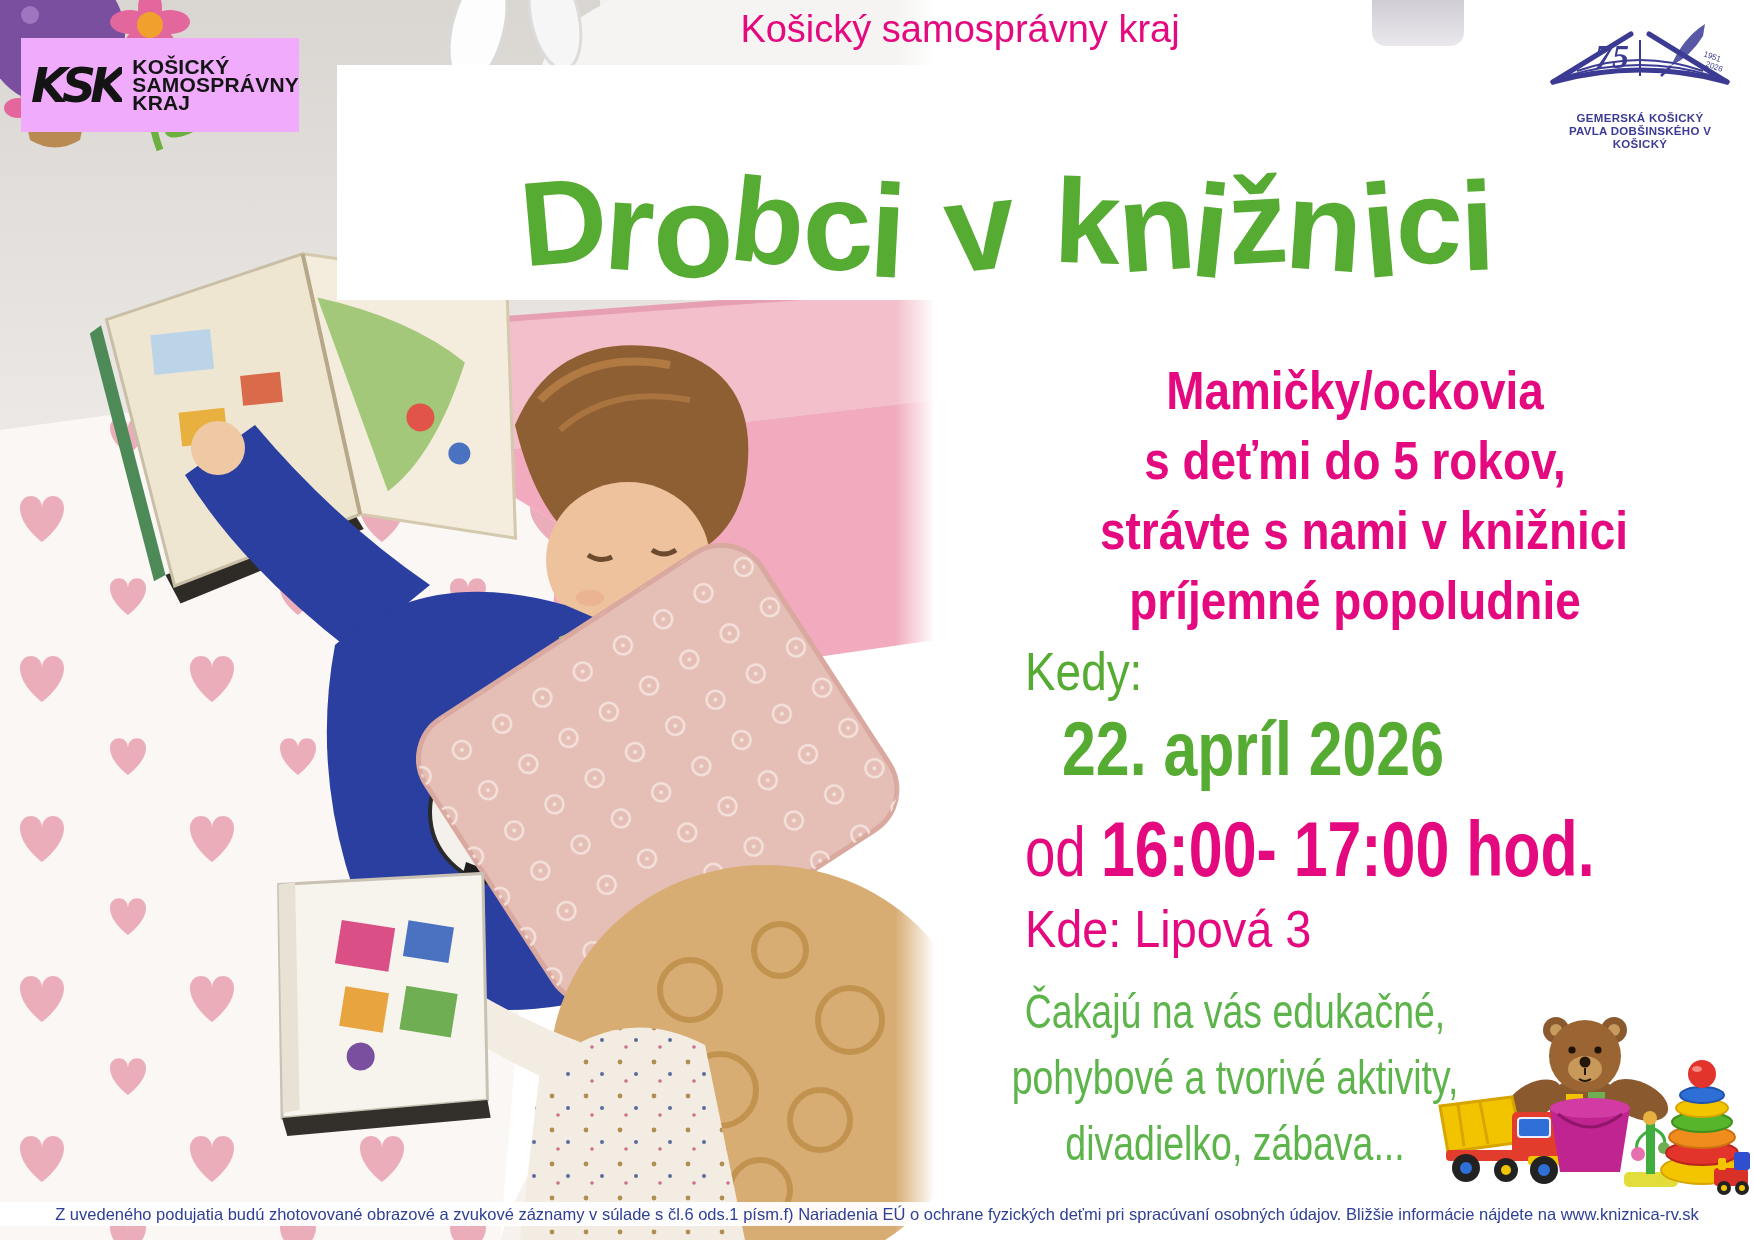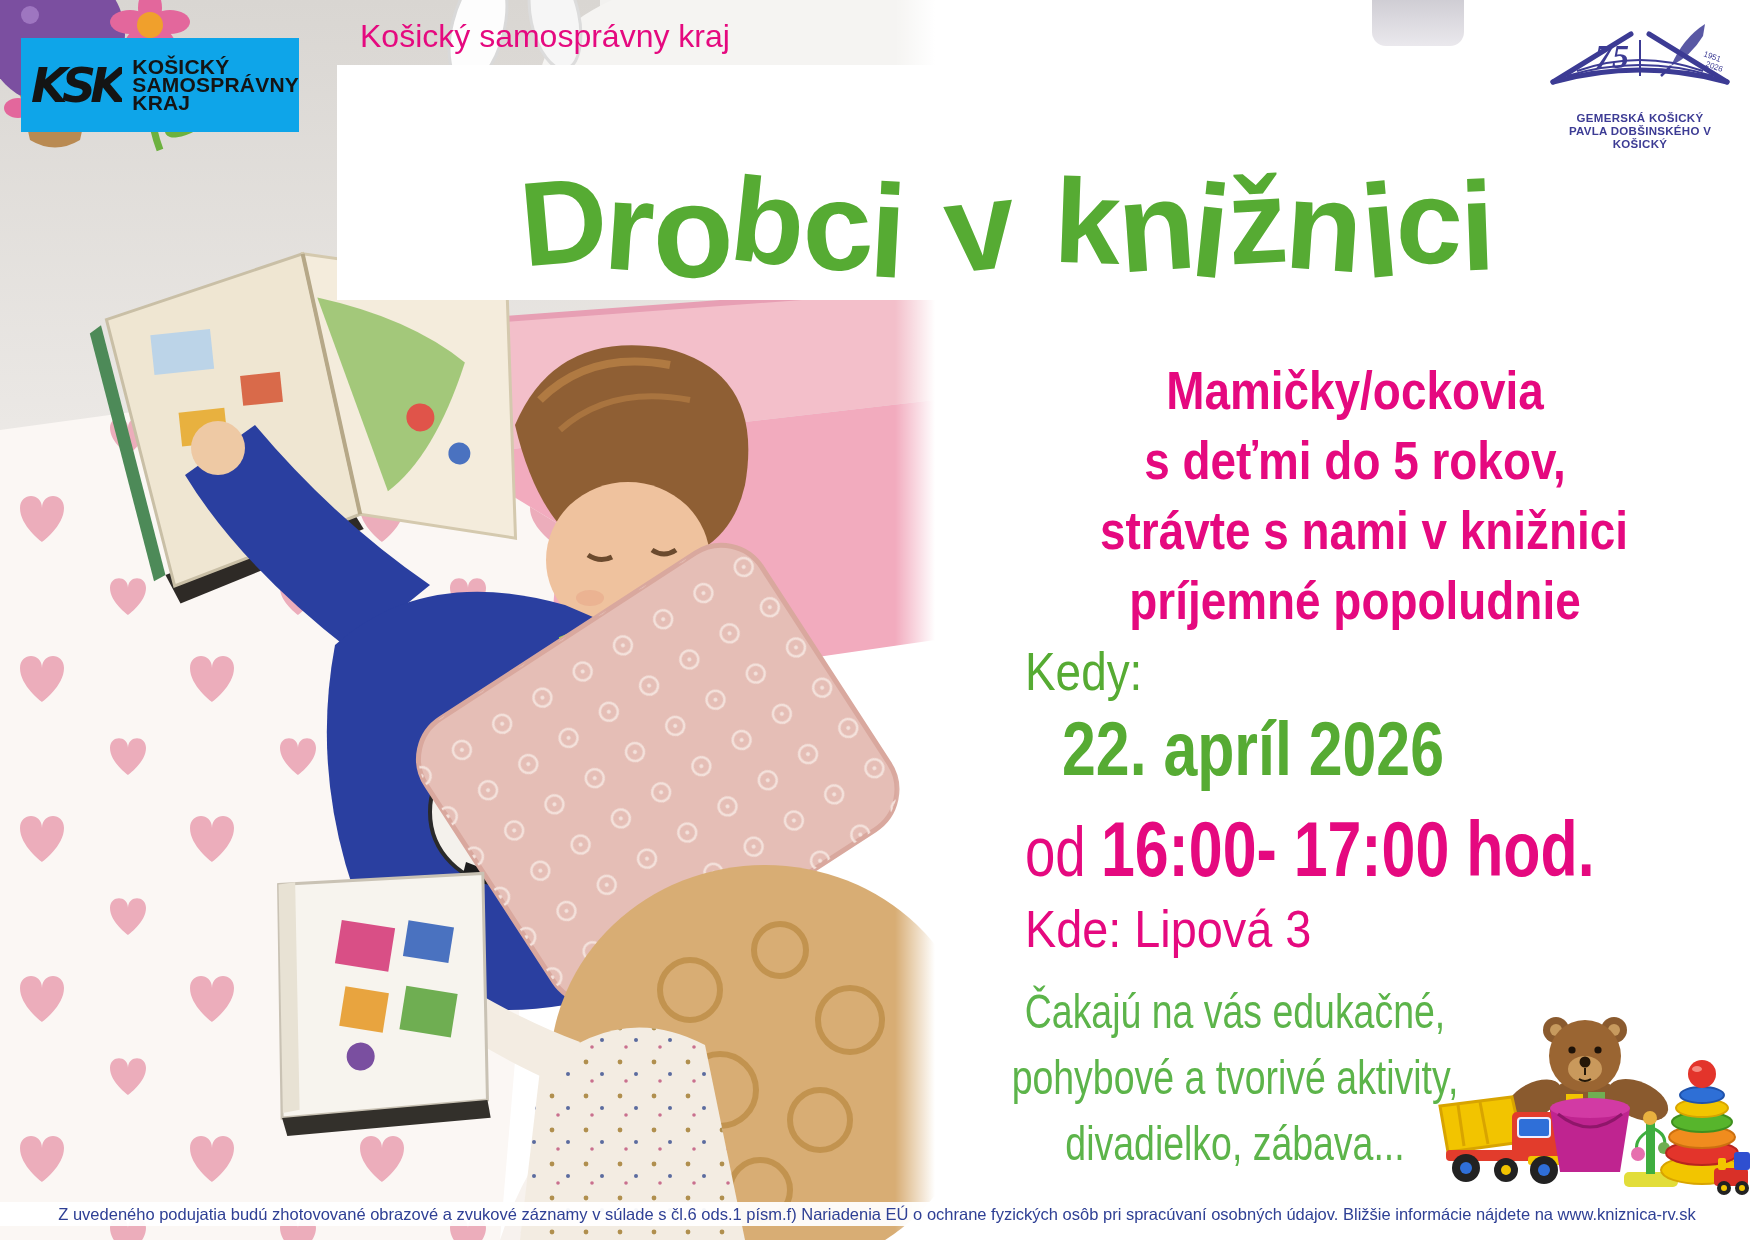--- a/index.html
+++ b/index.html
@@ -10,26 +10,26 @@
   .poster{position:relative;width:1754px;height:1240px;background:#ffffff;
     overflow:hidden;font-family:"Liberation Sans",sans-serif;}
   .abs{position:absolute;}
   
   .photo{left:0;top:0;width:935px;height:1240px;}
   .photo svg{display:block;width:935px;height:1240px;}
   
   .fragment{left:1372px;top:0;width:92px;height:46px;border-radius:0 0 14px 14px;
     background:linear-gradient(180deg,#cdcbd2,#e9e7ec);opacity:.95;}
   
-  .ksk-box{left:21px;top:38px;width:278px;height:94px;background:#0ea5e9;display:flex;
+  .ksk-box{left:21px;top:38px;width:278px;height:94px;background:#f0abfc;display:flex;
     align-items:center;gap:10px;padding-left:10px;box-sizing:border-box;}
   .ksk-text{font-size:21px;font-weight:bold;line-height:18px;color:#141414;letter-spacing:.2px;}
   .title-box{left:337px;top:65px;width:1303px;height:235px;background:#fff;}
   
-  .region{left:360px;top:18px;width:1200px;text-align:left;font-size:32px;color:var(--pink);}
+  .region{left:360px;top:8px;width:1200px;text-align:center;font-size:38px;color:var(--pink);}
   .library{left:360px;top:68px;width:1110px;text-align:center;font-size:46px;font-weight:bold;color:var(--pink);}
   .event-title{left:380px;top:152px;width:1254px;text-align:center;font-size:126px;line-height:1.1;
     font-weight:bold;color:var(--green);letter-spacing:-2px;white-space:nowrap;}
   
   .anniv{left:1540px;top:20px;width:200px;text-align:center;color:var(--navy);}
   .anniv-line{font-size:11.5px;font-weight:bold;letter-spacing:.3px;line-height:13px;}
   
   .invite{left:1055px;top:355px;width:600px;text-align:center;font-size:54px;line-height:70px;
     font-weight:bold;color:var(--pink);transform:scaleX(.85);transform-origin:center top;white-space:nowrap;}
   .kedy{left:1025px;top:640px;font-size:54px;color:var(--green);transform:scaleX(.85);transform-origin:left top;white-space:nowrap;}
@@ -313,16 +313,16 @@
         <rect x="286" y="156" width="8" height="12" rx="2" fill="#f2c500"></rect>
         <circle cx="292" cy="186" r="7" fill="#222"></circle>
           <circle cx="292" cy="186" r="3" fill="#f2c500"></circle>
         <circle cx="310" cy="186" r="7" fill="#222"></circle>
           <circle cx="310" cy="186" r="3" fill="#f2c500"></circle>
       </g>
     </svg>
   </div>
 
   <div class="abs footer">
-    <span>Z uvedeného podujatia budú zhotovované obrazové a zvukové záznamy v súlade s čl.6 ods.1 písm.f) Nariadenia EÚ o ochrane fyzických osôb pri spracúvaní osobných údajov. Bližšie informácie nájdete na www.kniznica-rv.sk</span>
+    <span>Z uvedeného podujatia budú zhotovované obrazové a zvukové záznamy v súlade s čl.6 ods.1 písm.f) Nariadenia EÚ o ochrane fyzických deťmi pri spracúvaní osobných údajov. Bližšie informácie nájdete na www.kniznica-rv.sk</span>
   </div>
 
 </div>
 
 </body></html>

